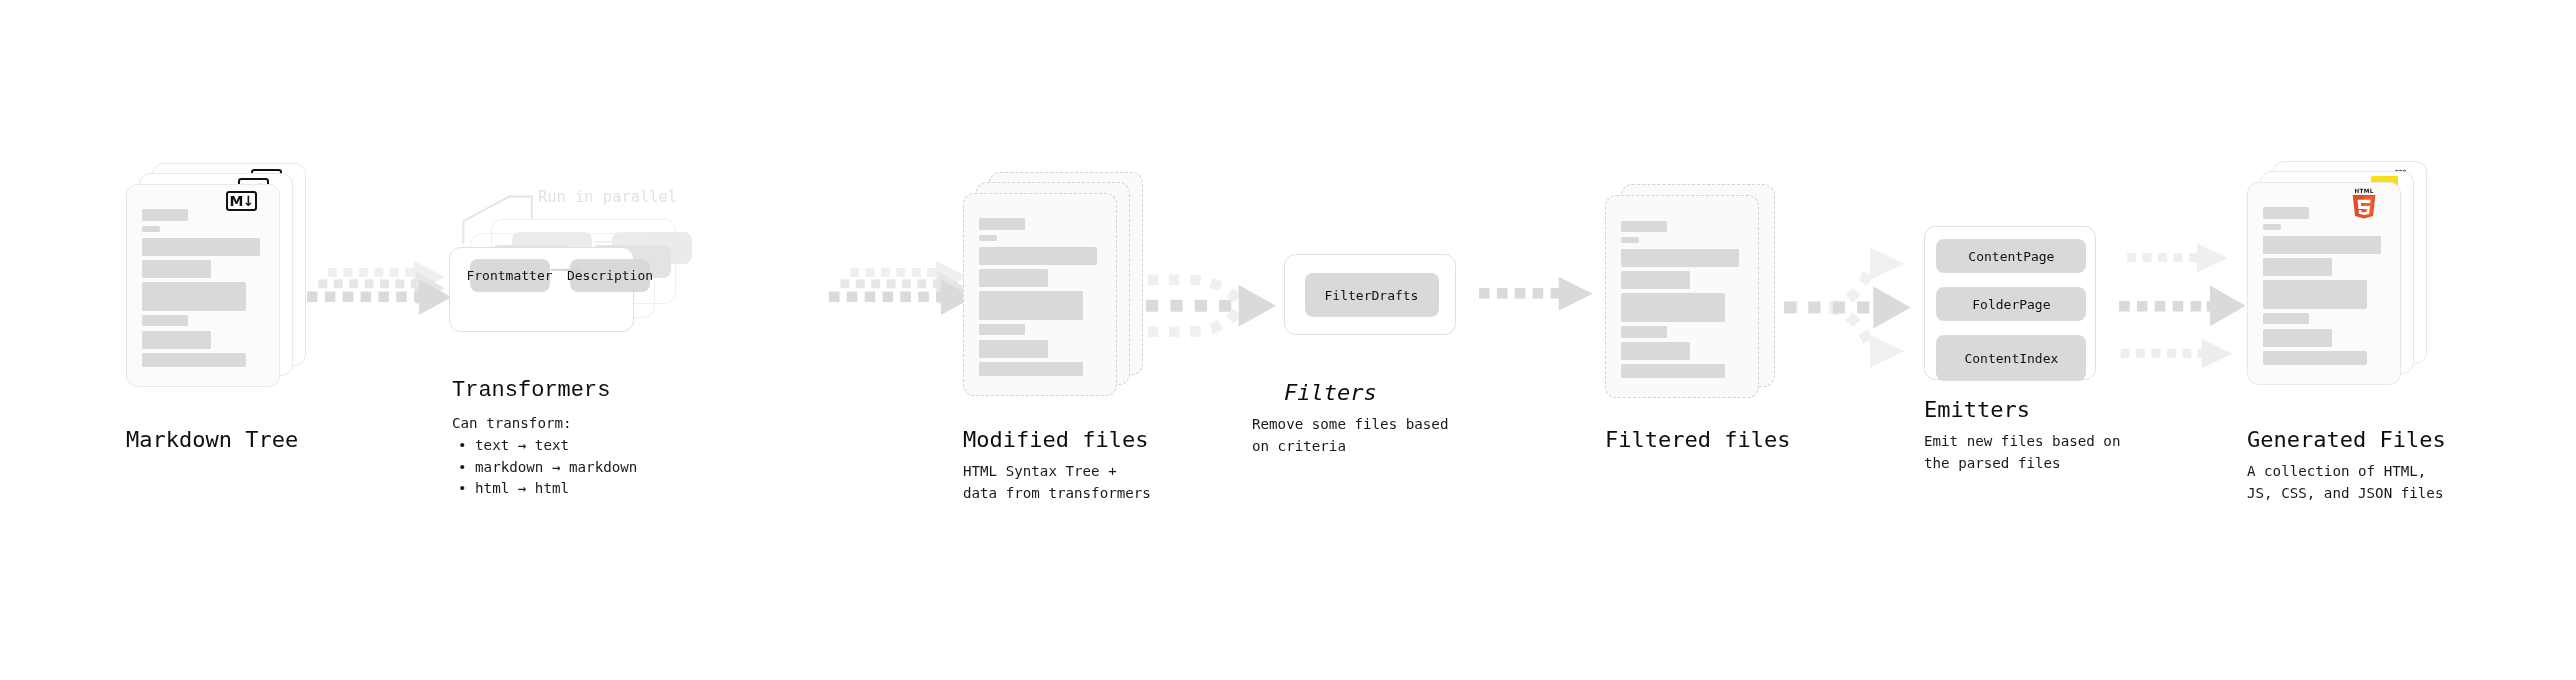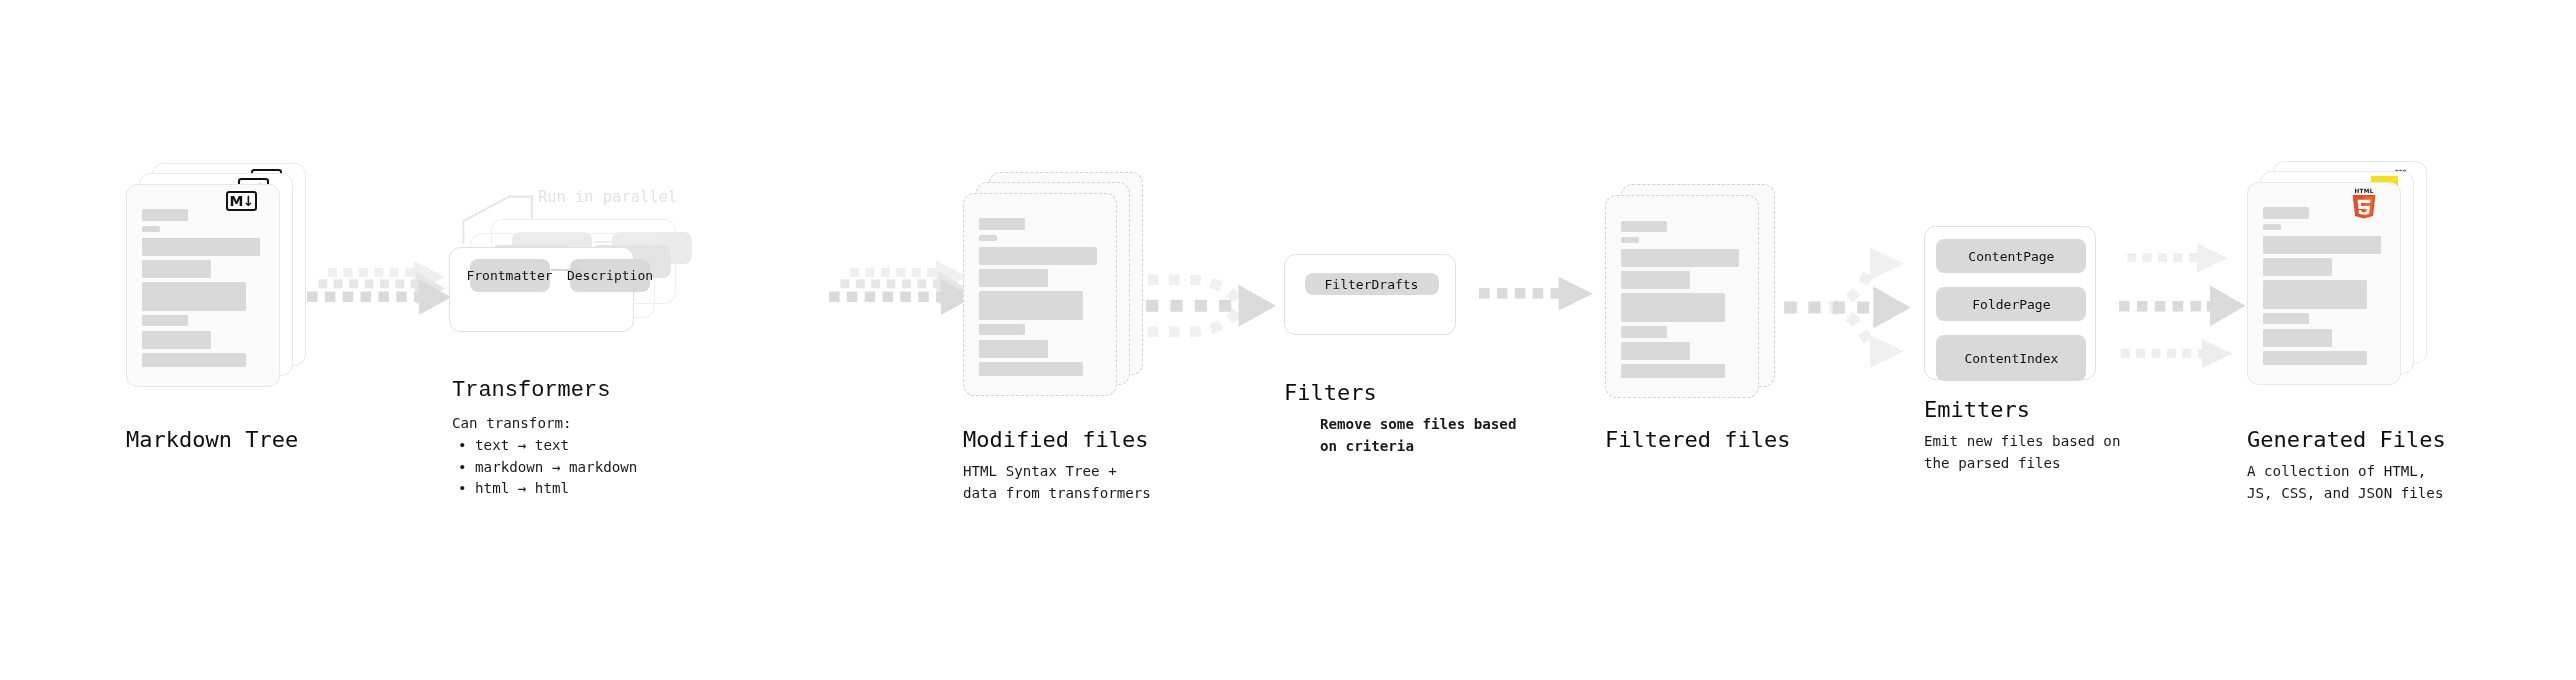--- a/index.html
+++ b/index.html
@@ -245,24 +245,24 @@
 data from transformers</div>
 
   <svg class="abs" style="left:1138px; top:260px;" width="146" height="98" viewBox="0 0 180 120">
     <path d="M 12 24 L 62 24 Q 108 24 128 56" fill="none" stroke="#f0f0f0" stroke-width="13" stroke-dasharray="13 13" stroke-linecap="butt"></path>
     <path d="M 12 88 L 62 88 Q 108 88 128 56" fill="none" stroke="#f0f0f0" stroke-width="13" stroke-dasharray="13 13" stroke-linecap="butt"></path>
     <path d="M 10 56 L 128 56" fill="none" stroke="#dadada" stroke-width="15" stroke-dasharray="15 15" stroke-linecap="butt"></path>
     <polygon points="124,30 170,56 124,82" fill="#dadada"></polygon>
   </svg>
 
   <div class="proc-box" style="left:1284px; top:254px; width:172px; height:81px;">
-    <div class="pill" style="left:19.5px; top:18px; width:134px; height:22px; font-size:13px;">FilterDrafts</div>
-  </div>
-  <div class="title" style="left:1284px; top:380px;">Filters</div>
-  <div class="desc" style="left:1320px; top:414px;font-weight:bold;">Remove some files based
+    <div class="pill" style="left:19.5px; top:18px; width:134px; height:44px; font-size:13px;">FilterDrafts</div>
+  </div>
+  <div class="title" style="left:1284px; top:380px;font-style:italic;">Filters</div>
+  <div class="desc" style="left:1252px; top:414px;">Remove some files based
 on criteria</div>
 
   <svg class="abs" style="left:1479px; top:283px;" width="122" height="41" viewBox="0 0 150 50">
     <g fill="#dadada">
       <rect x="0" y="6" width="13" height="13"></rect>
         <rect x="22" y="6" width="13" height="13"></rect>
       <rect x="44" y="6" width="13" height="13"></rect>
         <rect x="66" y="6" width="13" height="13"></rect>
       <rect x="88" y="6" width="13" height="13"></rect>
       <polygon points="98,-8 140,13 98,34"></polygon>

